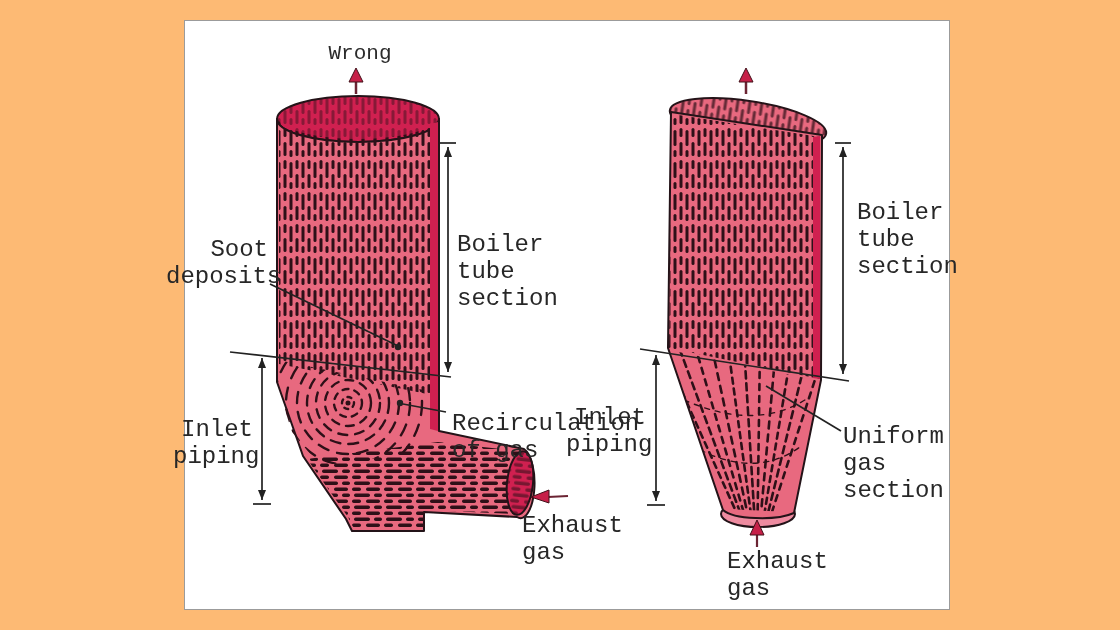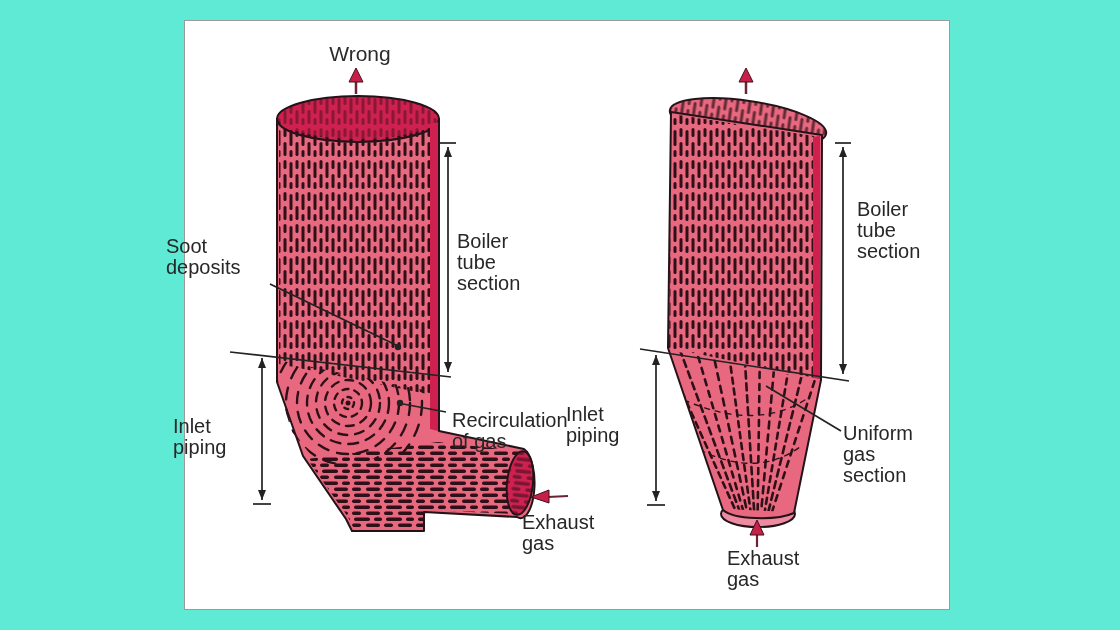--- a/index.html
+++ b/index.html
@@ -9,46 +9,46 @@
     --hatch:#2e1018;
     --ink:#222222;
     --text:#272727;
     --arrow-red:#c62048;
     --arrow-stem:#6b2433;
   }
   html,body{margin:0;padding:0;background:#ffffff;}
   .canvas{
     position:relative;
     width:1120px;height:630px;
-    background:#5eead4;
-    font-family:Liberation Sans, sans-serif;
+    background:#fdba74;
+    font-family:Liberation Mono, monospace;
     overflow:hidden;
   }
   .frame{
     position:absolute;
     left:184px;top:20px;width:766px;height:590px;
     border:1.5px solid #9b9b9b;
     background:#ffffff;
     box-sizing:border-box;
   }
   svg.art{position:absolute;left:0;top:0;width:1120px;height:630px;}
   .lbl{
     position:absolute;
-    font-size:20px;line-height:21px;
+    font-size:24px;line-height:27px;
     color:var(--text);
     white-space:pre-line;
   }
   .title{
     position:absolute;
     font-size:21px;line-height:24px;
     color:#2b2b2b;
     text-align:center;
     width:120px;
   }
-  .r{}
+  .r{text-align:right;}
 </style>
 </head>
 <body>
 
 <div class="canvas">
   <div class="frame"></div>
 
   <svg class="art" viewBox="0 0 1120 630">
     <defs>
       <marker id="ah" viewBox="0 0 10 8" refX="10" refY="4" markerWidth="10" markerHeight="8" markerUnits="userSpaceOnUse" orient="auto-start-reverse">

